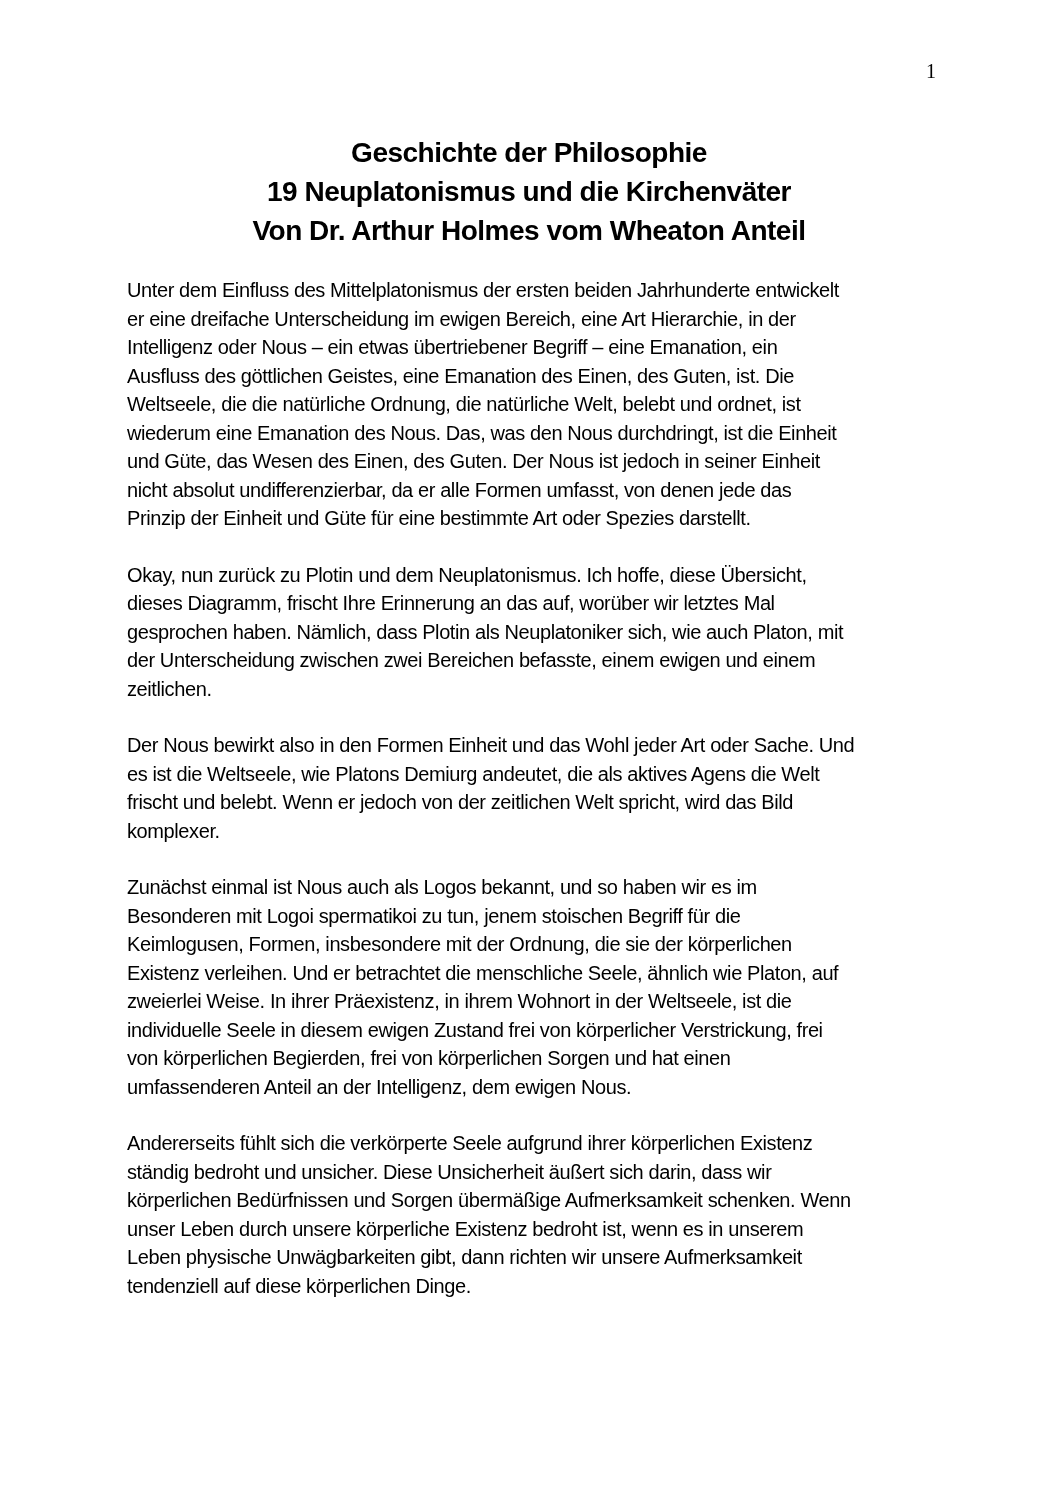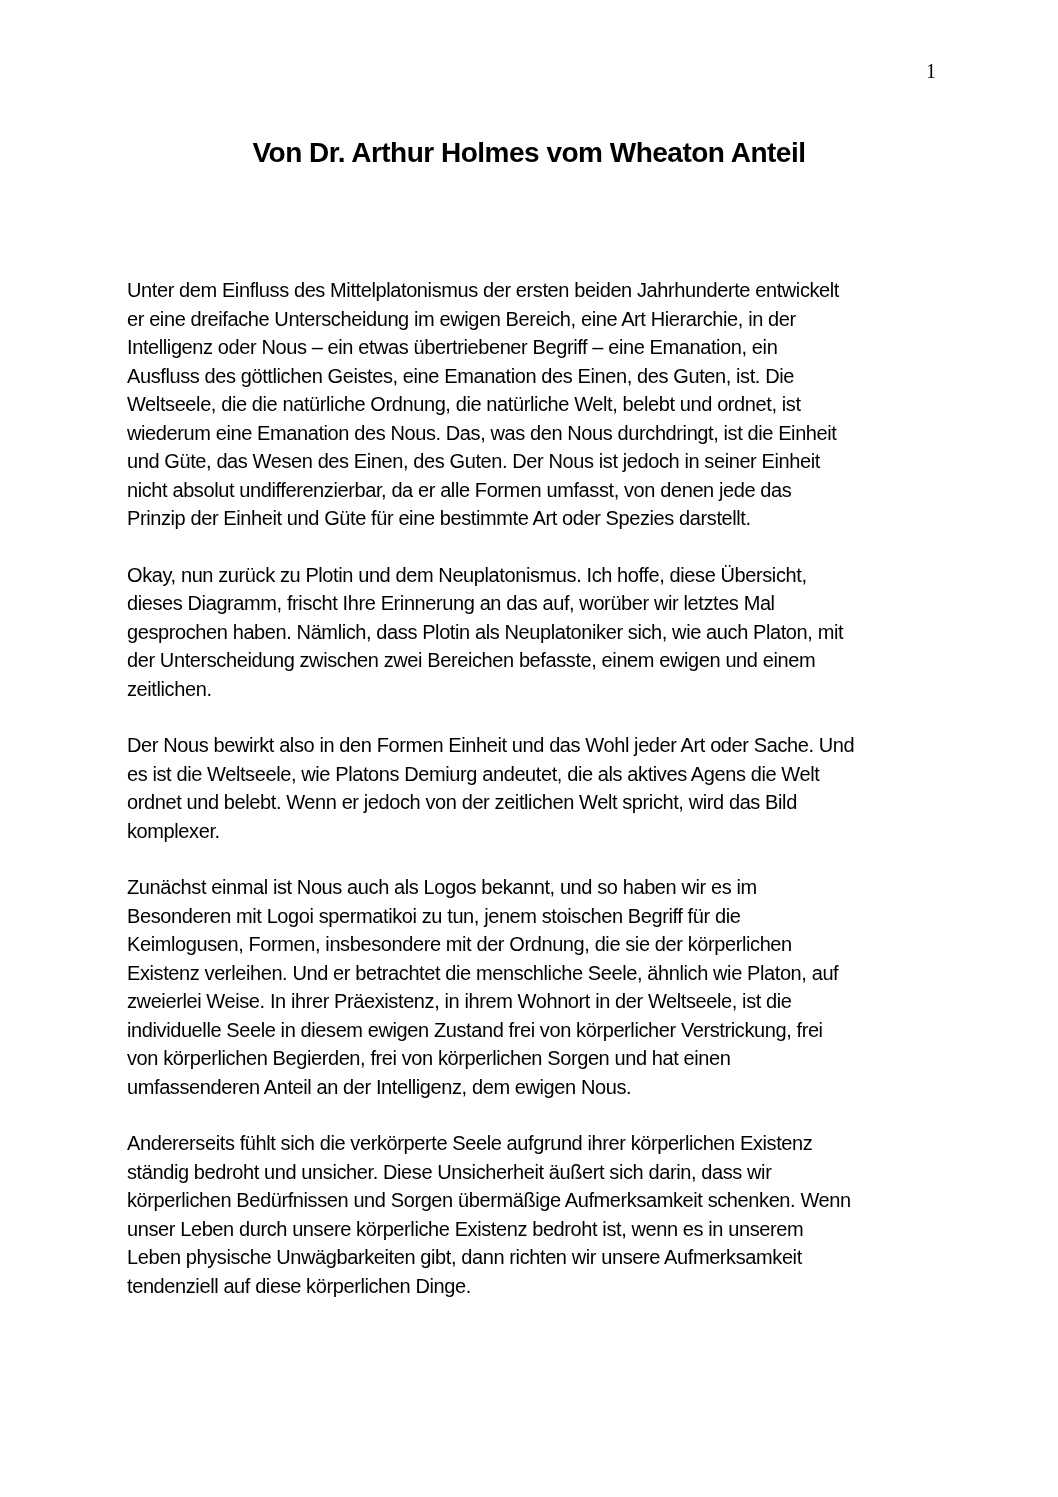--- a/index.html
+++ b/index.html
@@ -54,41 +54,43 @@
   }
 </style>
 </head>
 <body>
 
 <div class="page">
 
   <div class="page-number">1</div>
 
   <div class="title-block">
+    <div class="title-line">Geschichte der Philosophie</div>
+    <div class="title-line">19 Neuplatonismus und die Kirchenväter</div>
     <div class="title-line">Von Dr. Arthur Holmes vom Wheaton Anteil</div>
   </div>
 
   <div class="content">
     <div class="paragraph">Unter dem Einfluss des Mittelplatonismus der ersten beiden Jahrhunderte entwickelt
 er eine dreifache Unterscheidung im ewigen Bereich, eine Art Hierarchie, in der
 Intelligenz oder Nous – ein etwas übertriebener Begriff – eine Emanation, ein
 Ausfluss des göttlichen Geistes, eine Emanation des Einen, des Guten, ist. Die
 Weltseele, die die natürliche Ordnung, die natürliche Welt, belebt und ordnet, ist
 wiederum eine Emanation des Nous. Das, was den Nous durchdringt, ist die Einheit
 und Güte, das Wesen des Einen, des Guten. Der Nous ist jedoch in seiner Einheit
 nicht absolut undifferenzierbar, da er alle Formen umfasst, von denen jede das
 Prinzip der Einheit und Güte für eine bestimmte Art oder Spezies darstellt.</div>
     <div class="paragraph">Okay, nun zurück zu Plotin und dem Neuplatonismus. Ich hoffe, diese Übersicht,
 dieses Diagramm, frischt Ihre Erinnerung an das auf, worüber wir letztes Mal
 gesprochen haben. Nämlich, dass Plotin als Neuplatoniker sich, wie auch Platon, mit
 der Unterscheidung zwischen zwei Bereichen befasste, einem ewigen und einem
 zeitlichen.</div>
     <div class="paragraph">Der Nous bewirkt also in den Formen Einheit und das Wohl jeder Art oder Sache. Und
 es ist die Weltseele, wie Platons Demiurg andeutet, die als aktives Agens die Welt
-ordnet und belebt. Wenn er jedoch von der zeitlichen Welt spricht, wird das Bild
+frischt und belebt. Wenn er jedoch von der zeitlichen Welt spricht, wird das Bild
 komplexer.</div>
     <div class="paragraph">Zunächst einmal ist Nous auch als Logos bekannt, und so haben wir es im
 Besonderen mit Logoi spermatikoi zu tun, jenem stoischen Begriff für die
 Keimlogusen, Formen, insbesondere mit der Ordnung, die sie der körperlichen
 Existenz verleihen. Und er betrachtet die menschliche Seele, ähnlich wie Platon, auf
 zweierlei Weise. In ihrer Präexistenz, in ihrem Wohnort in der Weltseele, ist die
 individuelle Seele in diesem ewigen Zustand frei von körperlicher Verstrickung, frei
 von körperlichen Begierden, frei von körperlichen Sorgen und hat einen
 umfassenderen Anteil an der Intelligenz, dem ewigen Nous.</div>
     <div class="paragraph">Andererseits fühlt sich die verkörperte Seele aufgrund ihrer körperlichen Existenz

